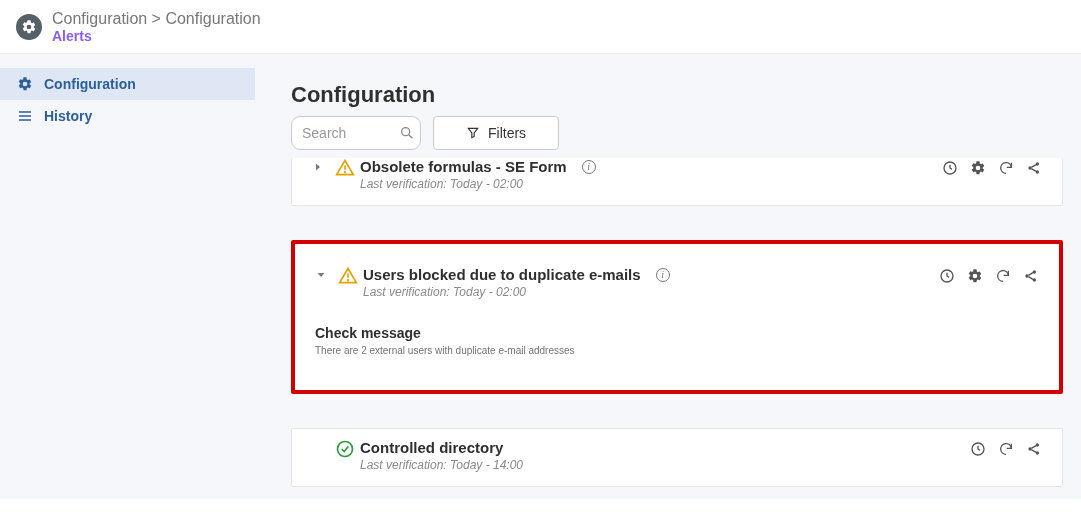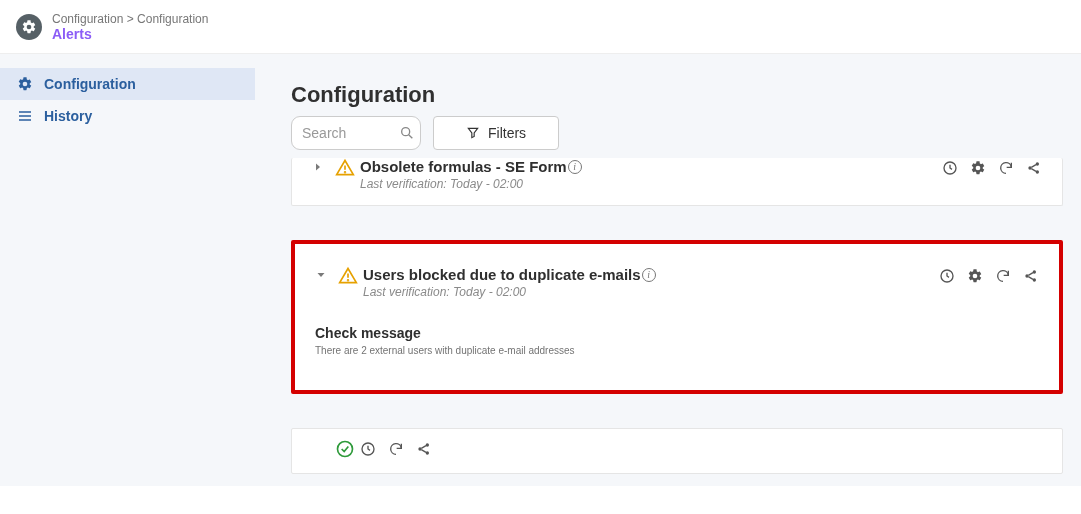--- a/index.html
+++ b/index.html
@@ -17,21 +17,21 @@
     border-bottom: 1px solid #eee;
     height: 54px;
   }
   .app-icon-circle {
     width: 26px; height: 26px; border-radius: 50%;
     background: #566066;
     display: flex; align-items: center; justify-content: center;
     margin-right: 10px;
   }
   .app-icon-circle svg { fill: #fff; }
-  .breadcrumb-line { font-size: 12px; color: #777; }
+  .breadcrumb-line { font-size: 16px; color: #777; }
   .page-title-bold { font-size: 14px; font-weight: 700; color: #8b5cf6; }
 
   .body-area {
     display: flex;
     background: #f5f7fa;
   }
   .sidebar {
     width: 255px;
     background: #f5f7fa;
     padding: 14px 0 0 0;
@@ -111,21 +111,21 @@
   }
   .status-col {
     width: 30px;
     padding-top: 0;
     display: flex; justify-content: center;
   }
   .title-col {
     flex: 1;
   }
   .card-title-row {
-    display: flex; align-items: center; gap: 1px;
+    display: flex; align-items: center; gap: 15px;
   }
   .card-title {
     font-size: 15px; font-weight: 700; color: #2f2f2f;
   }
   .info-i {
     width: 14px; height: 14px; border: 1px solid #777; border-radius: 50%;
     display: inline-flex; align-items: center; justify-content: center;
     font-size: 10px; color: #777; font-style: italic; font-family: serif;
     cursor: pointer;
   }
@@ -323,20 +323,29 @@
             <svg width="12" height="12" viewBox="0 0 24 24" fill="#7a7a7a">
                 <path d="M8 5l8 7-8 7z"></path>
               </svg>
           </div>
           <div class="status-col">
             <svg width="20" height="20" viewBox="0 0 24 24" fill="none" stroke="#2e9a3a" stroke-width="2">
                 <circle cx="12" cy="12" r="9"></circle>
                 <path d="M8 12l3 3 5-6"></path>
               </svg>
           </div>
+          <div class="title-col">
+            <div class="card-title-row">
+              <span class="card-title">Controlled directory</span>
+            </div>
+            <div class="last-verif">
+              <span>Last verification:</span>
+              <span>Today - 14:00</span>
+            </div>
+          </div>
           <div class="actions-col">
             <span class="act">
                 <svg width="16" height="16" viewBox="0 0 24 24" fill="none" stroke="#555" stroke-width="2">
                   <circle cx="12" cy="12" r="9"></circle>
                   <path d="M12 7v5l3 2"></path>
                 </svg>
               </span>
             <span class="act">
                 <svg width="16" height="16" viewBox="0 0 24 24" fill="none" stroke="#555" stroke-width="2">
                   <path d="M20 11A8 8 0 1 0 12 20"></path>

